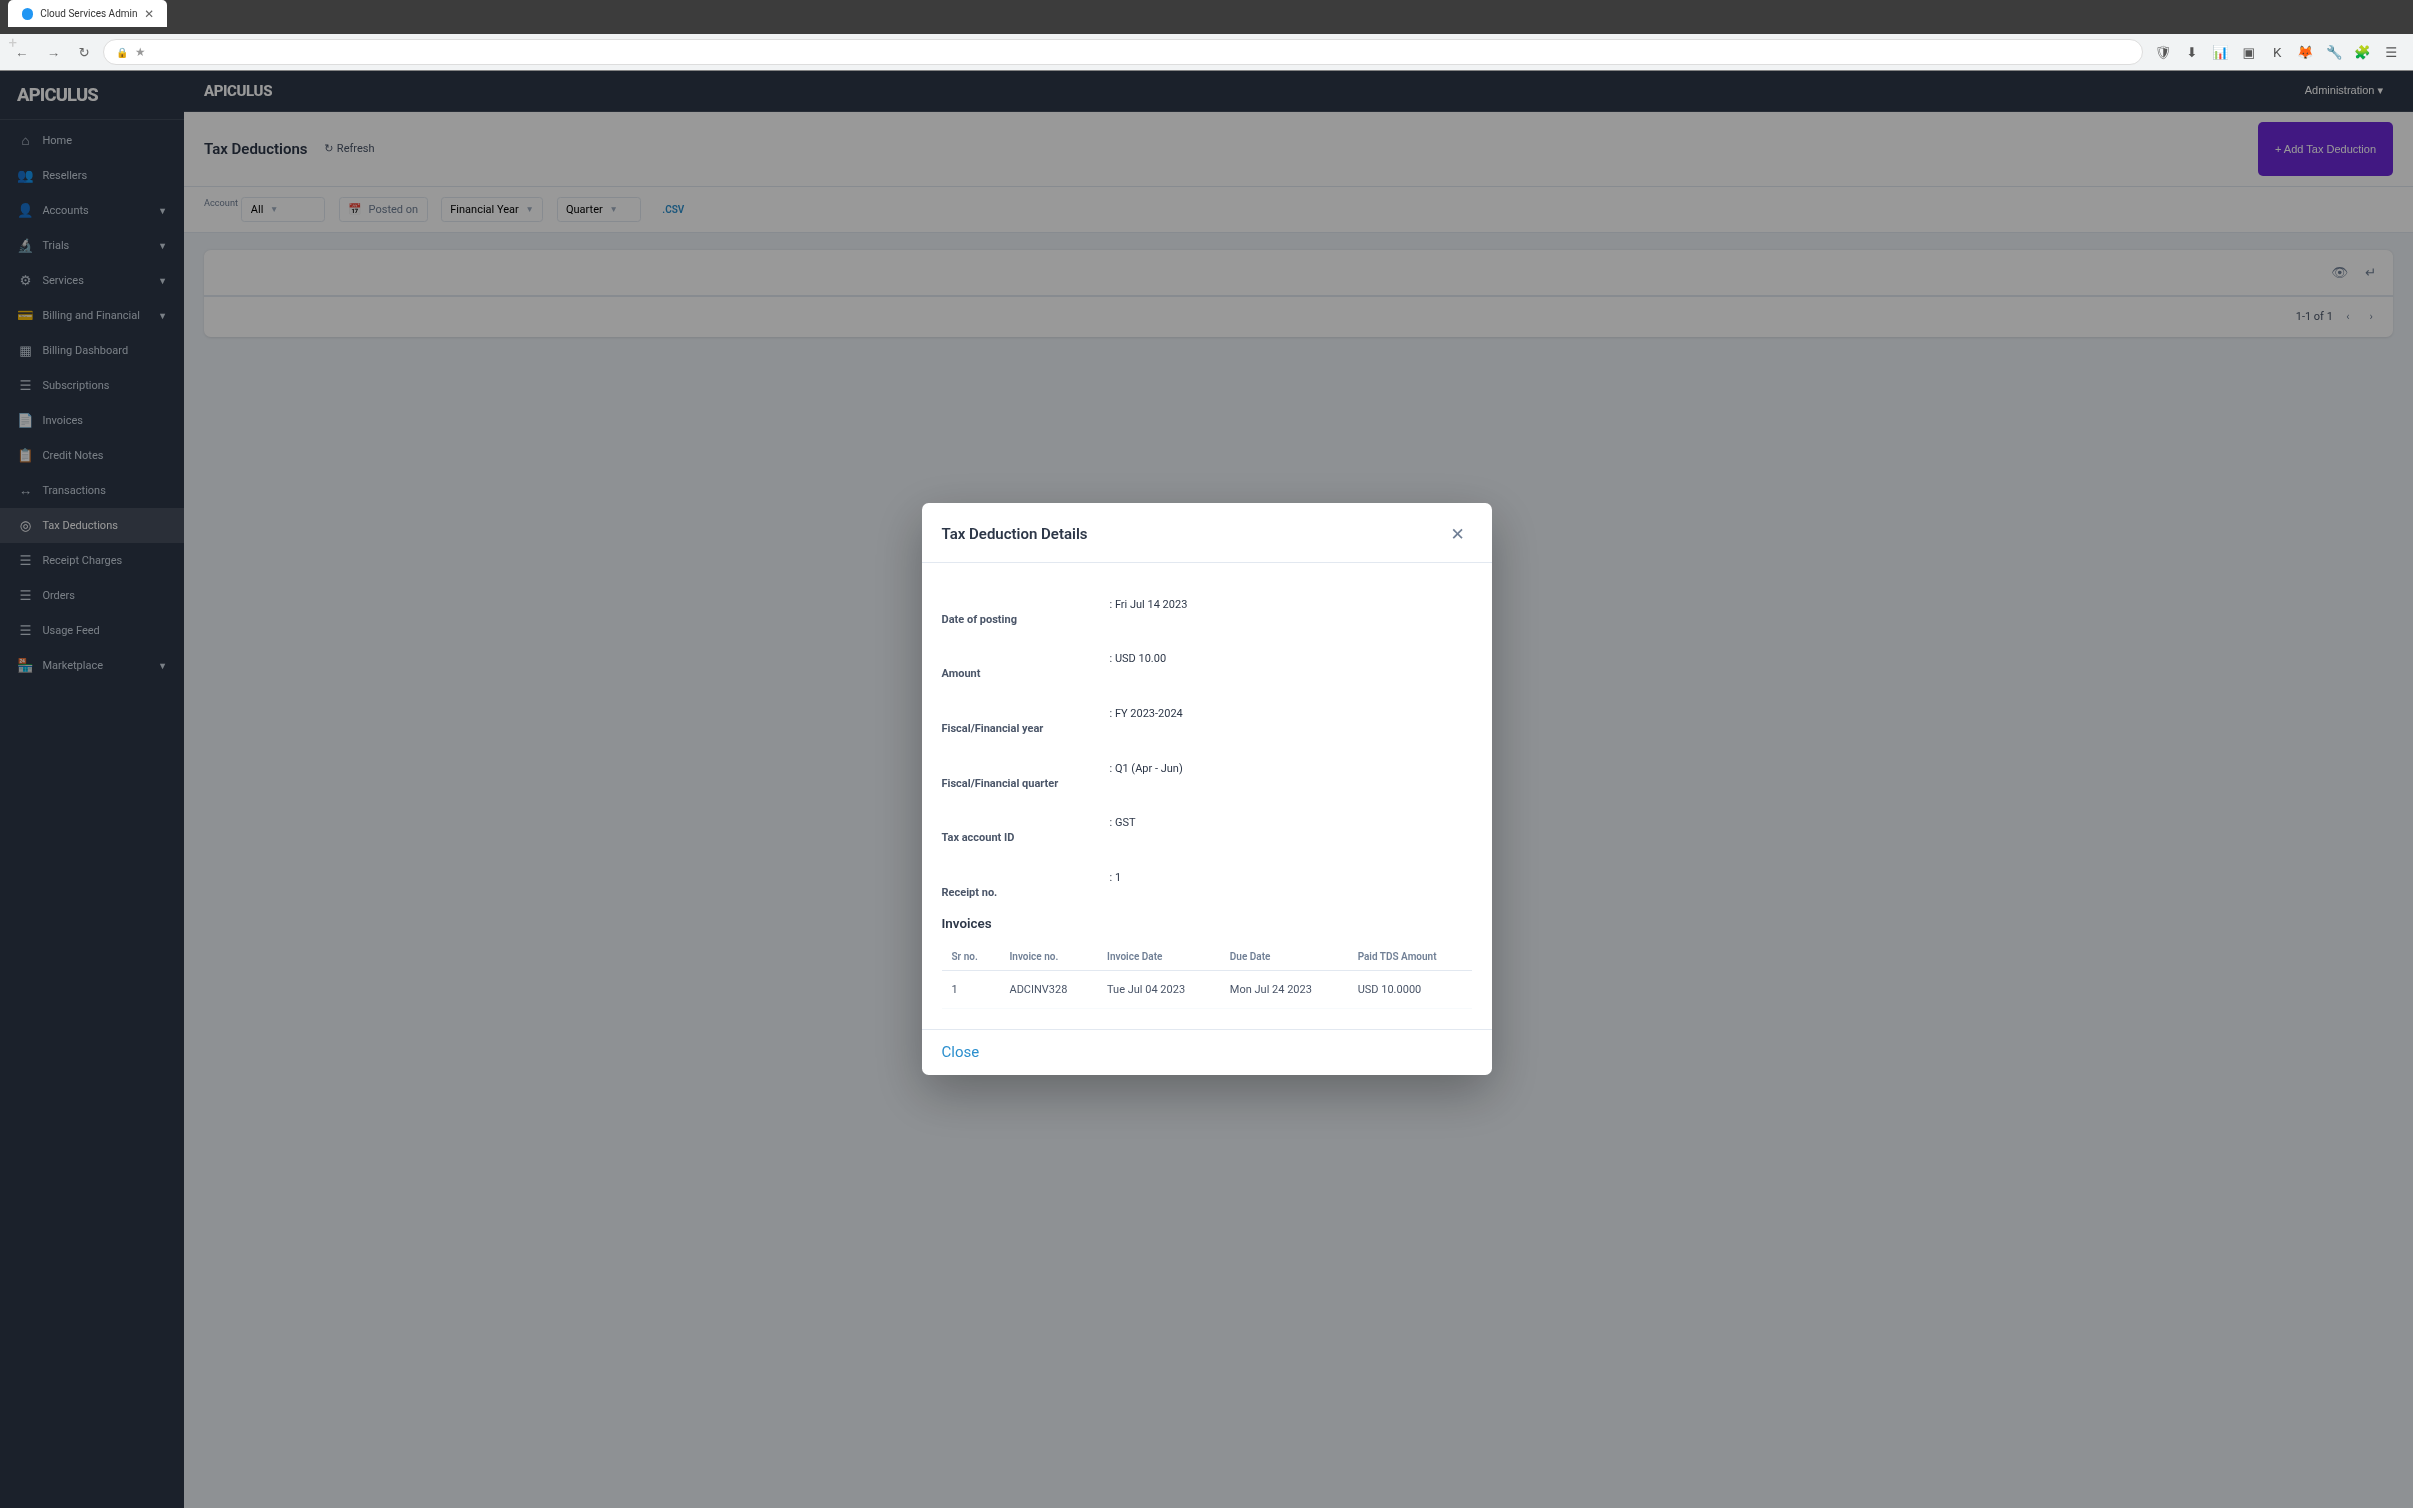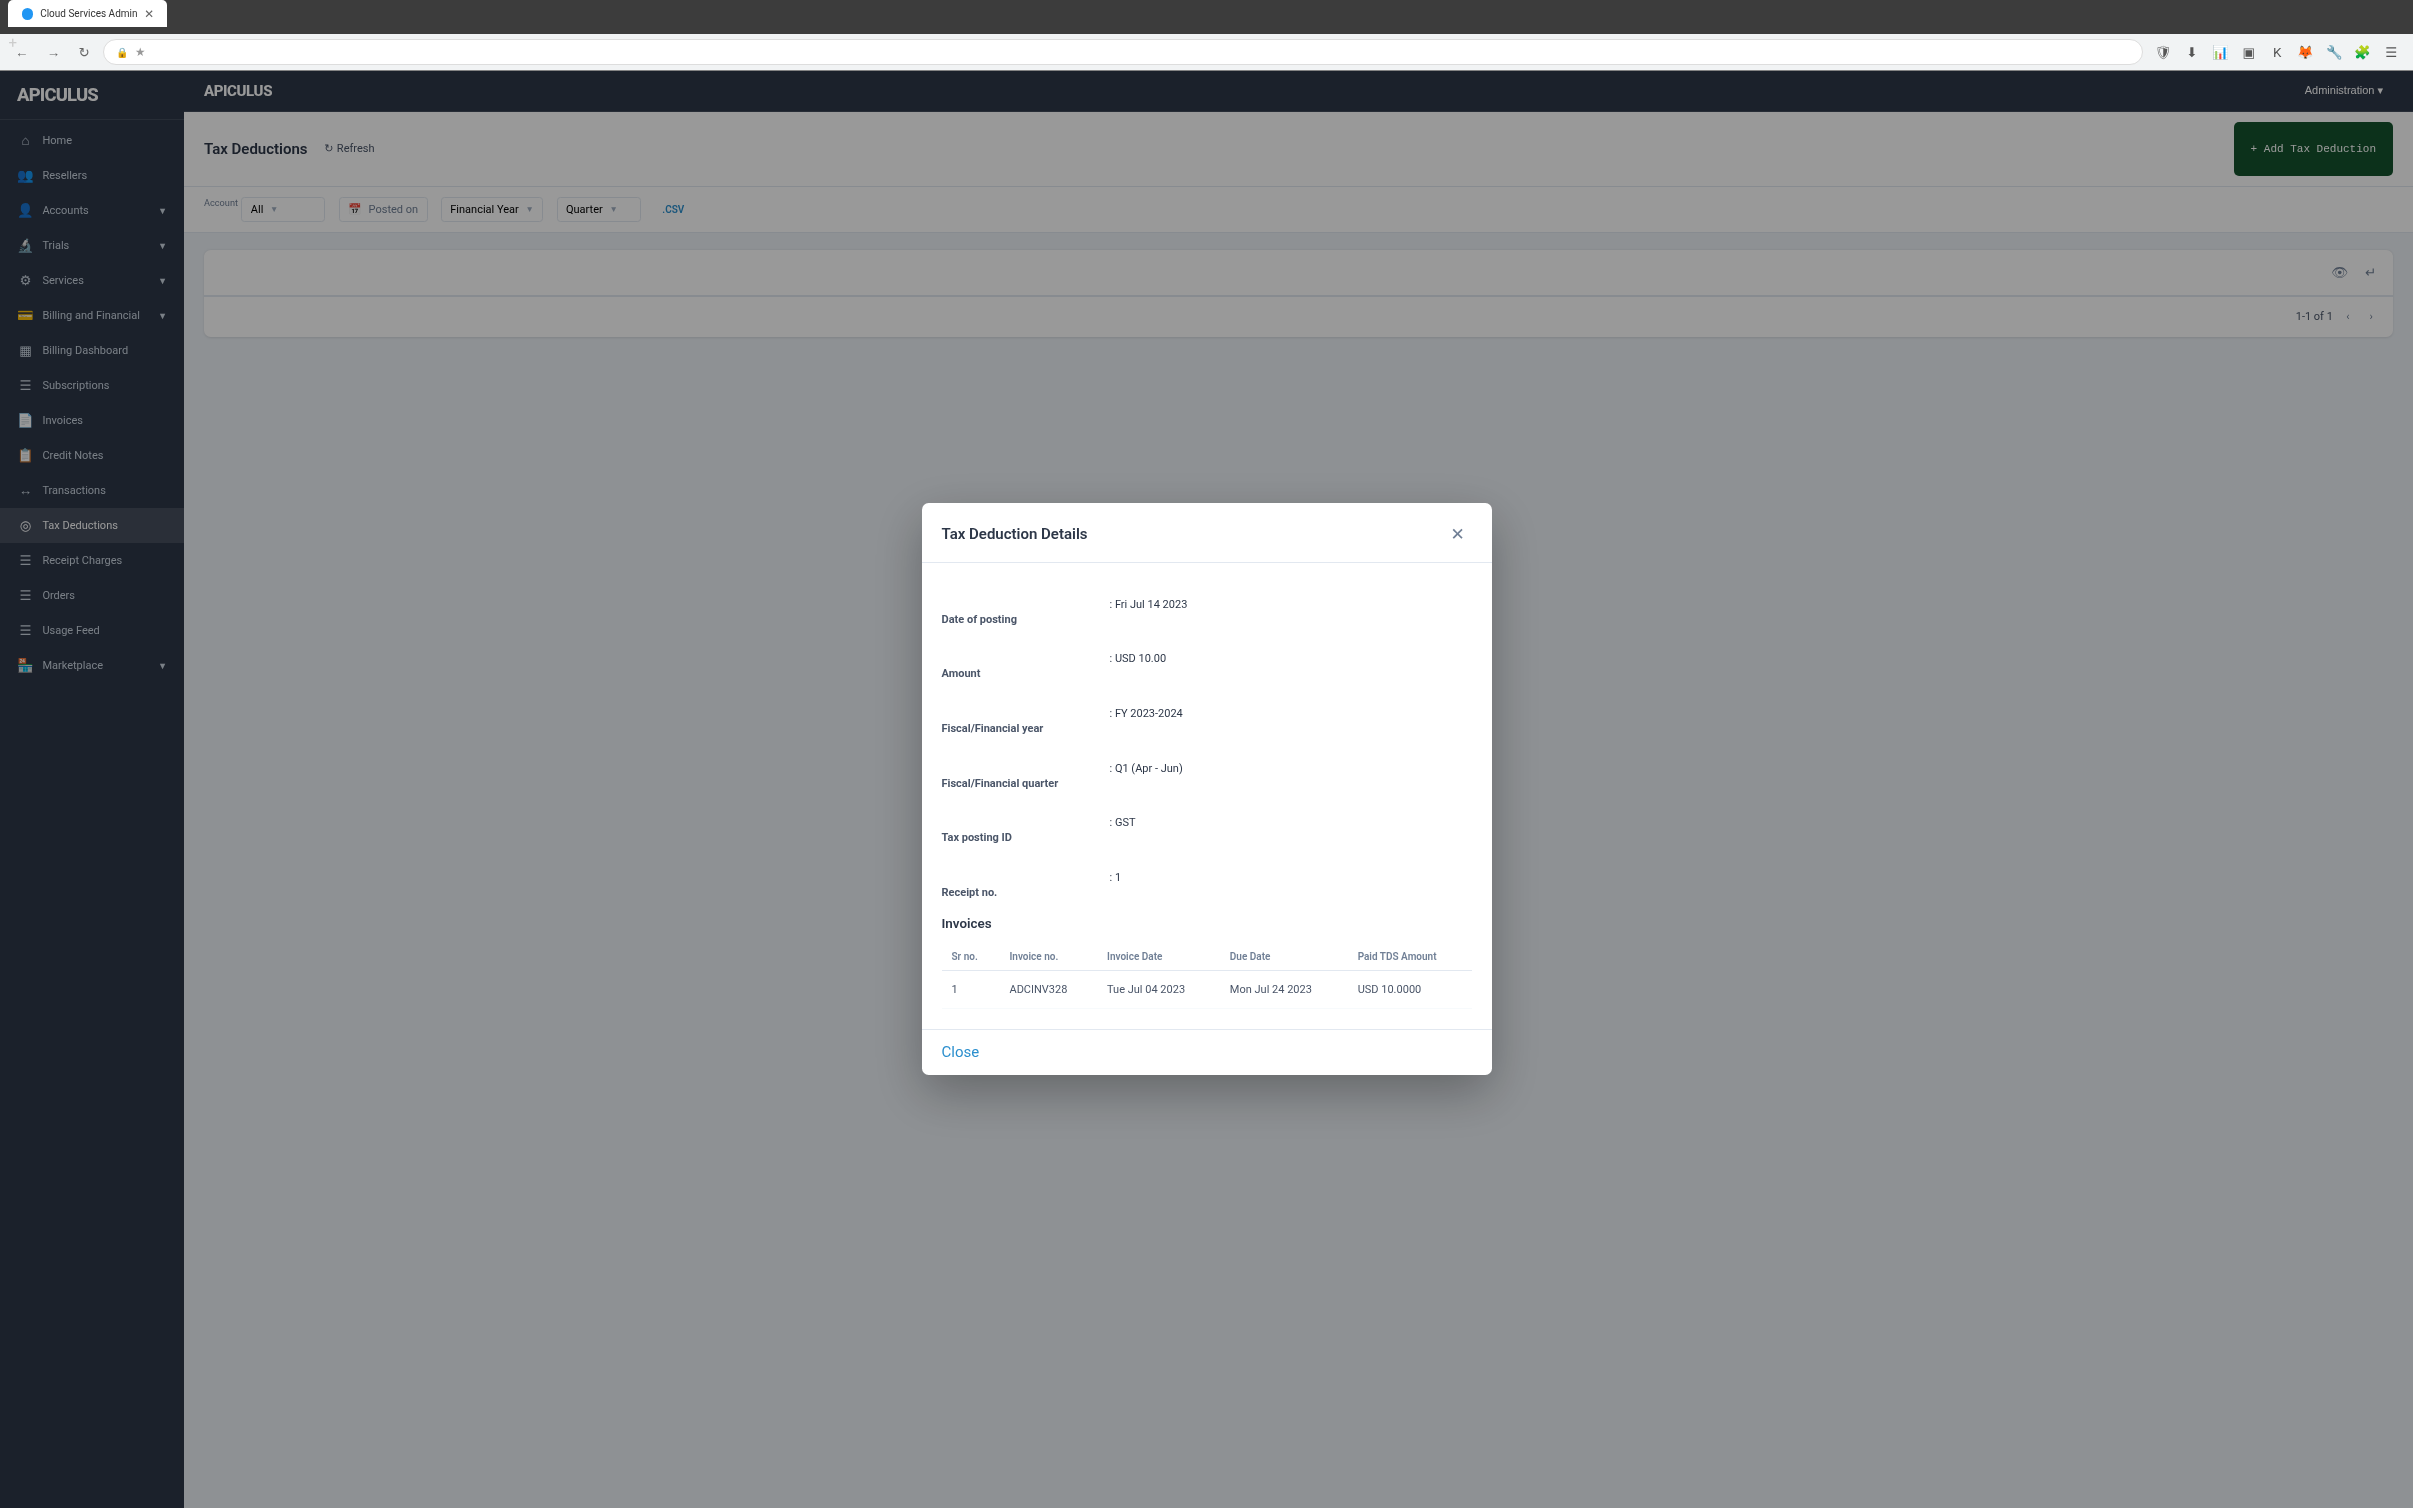--- a/index.html
+++ b/index.html
@@ -32,21 +32,21 @@
     .sidebar-section { padding: 3.4px 0; }
 
     
     .main-content { flex: 1; background: #edf2f7; display: flex; flex-direction: column; overflow: hidden; }
 
     
     .top-bar { background: #fff; padding: 10px 20px; display: flex; align-items: center; justify-content: space-between; border-bottom: 0.8px solid #e2e8f0; }
     .top-bar-left { display: flex; align-items: center; gap: 10px; }
     .page-title { font-size: 15px; font-weight: 600; color: #2d3748; }
     .refresh-btn { display: flex; align-items: center; gap: 3.4px; color: #4a5568; font-size: 11px; cursor: pointer; padding: 3.4px 6.7px; border-radius: 3.4px; }
-    .add-btn { background: #14532d; color: #fff; border: none; padding: 21px 17px; border-radius: 5px; font-size: 11px; cursor: pointer; display: flex; align-items: center; gap: 5px; font-weight: 500; font-family: Liberation Mono, monospace; }
+    .add-btn { background: #6d28d9; color: #fff; border: none; padding: 21px 17px; border-radius: 5px; font-size: 11px; cursor: pointer; display: flex; align-items: center; gap: 5px; font-weight: 500; }
 
     
     .filter-bar { background: #fff; padding: 10px 20px; display: flex; align-items: center; gap: 13.4px; border-bottom: 0.8px solid #e2e8f0; }
     .filter-group { display: flex; flex-direction: row; gap: 3.4px; }
     .filter-label { font-size: 9.2px; color: #718096; }
     .filter-select { display: flex; align-items: center; gap: 6.7px; border: 0.8px solid #e2e8f0; border-radius: 3.4px; padding: 5px 8.4px; background: #fff; cursor: pointer; font-size: 11px; min-width: 84px; }
     .filter-select .arrow { color: #a0aec0; font-size: 8.4px; }
     .date-filter { display: flex; align-items: center; gap: 6.7px; border: 0.8px solid #e2e8f0; border-radius: 3.4px; padding: 5px 8.4px; background: #fff; cursor: pointer; font-size: 11px; color: #718096; }
     .csv-btn { color: #2b8fce; font-size: 10px; font-weight: 600; cursor: pointer; padding: 5px 8.4px; }
 
@@ -275,21 +275,21 @@
       </div>
       <div class="detail-row">
         <span class="detail-label">Fiscal/Financial year</span>
         <span class="detail-value">: FY 2023-2024</span>
       </div>
       <div class="detail-row">
         <span class="detail-label">Fiscal/Financial quarter</span>
         <span class="detail-value">: Q1 (Apr - Jun)</span>
       </div>
       <div class="detail-row">
-        <span class="detail-label">Tax posting ID</span>
+        <span class="detail-label">Tax account ID</span>
         <span class="detail-value">: GST</span>
       </div>
       <div class="detail-row">
         <span class="detail-label">Receipt no.</span>
         <span class="detail-value">: 1</span>
       </div>
 
       <div class="invoices-section">
         <div class="invoices-title">Invoices</div>
         <table class="invoice-table">

